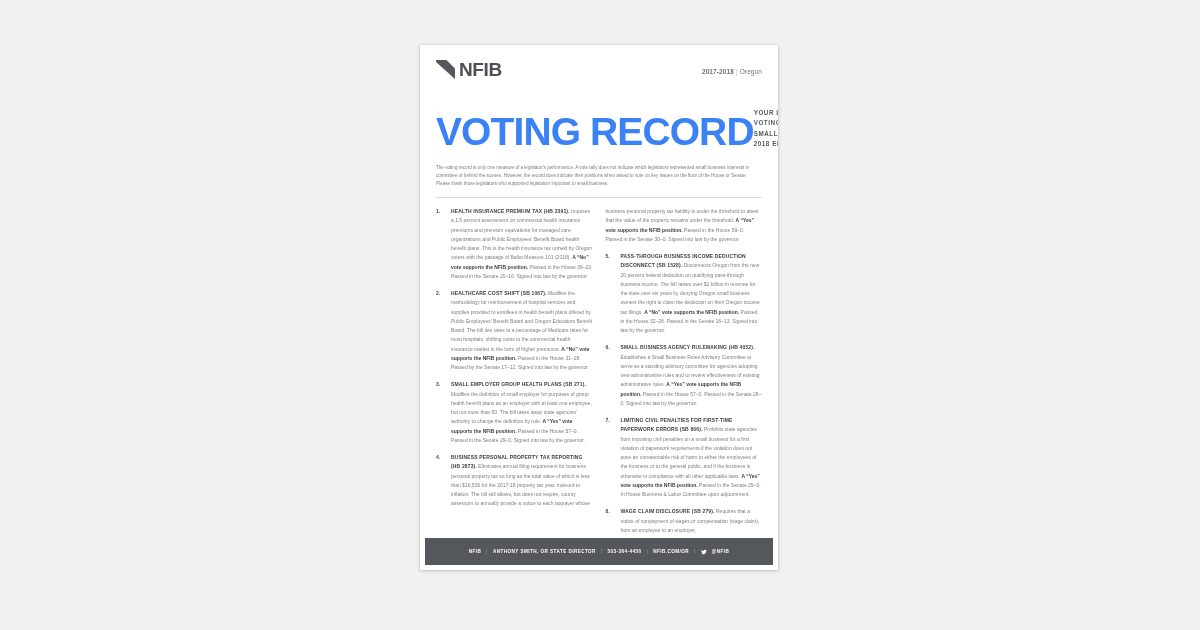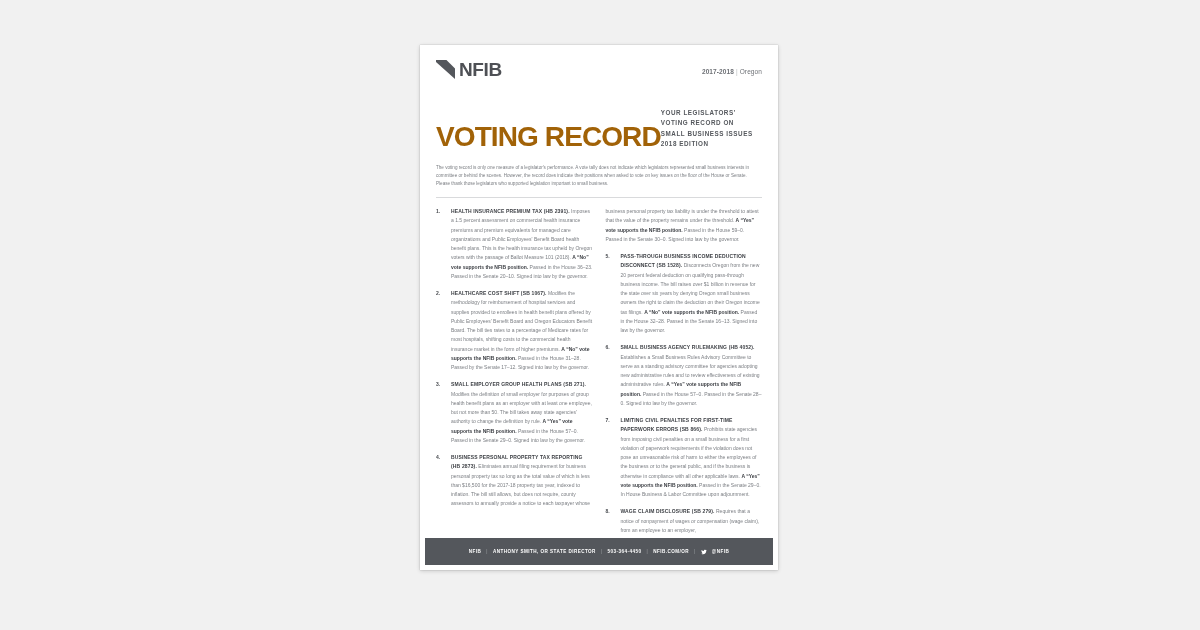--- a/index.html
+++ b/index.html
@@ -84,23 +84,23 @@
   }
 
   
   .titleblock {
     display: flex;
     align-items: flex-end;
     justify-content: space-between;
     margin-top: 18px;
   }
   .big-title {
-    font-size: 28px;
-    font-weight: bold;
-    color: #a16207;
+    font-size: 39px;
+    font-weight: bold;
+    color: #3b82f6;
     letter-spacing: -0.9px;
     line-height: 0.95;
     font-family: "Liberation Sans", sans-serif;
     margin: 0;
     white-space: nowrap;
   }
   .subtitle {
     text-align: left;
     font-size: 6.3px;
     font-weight: bold;

